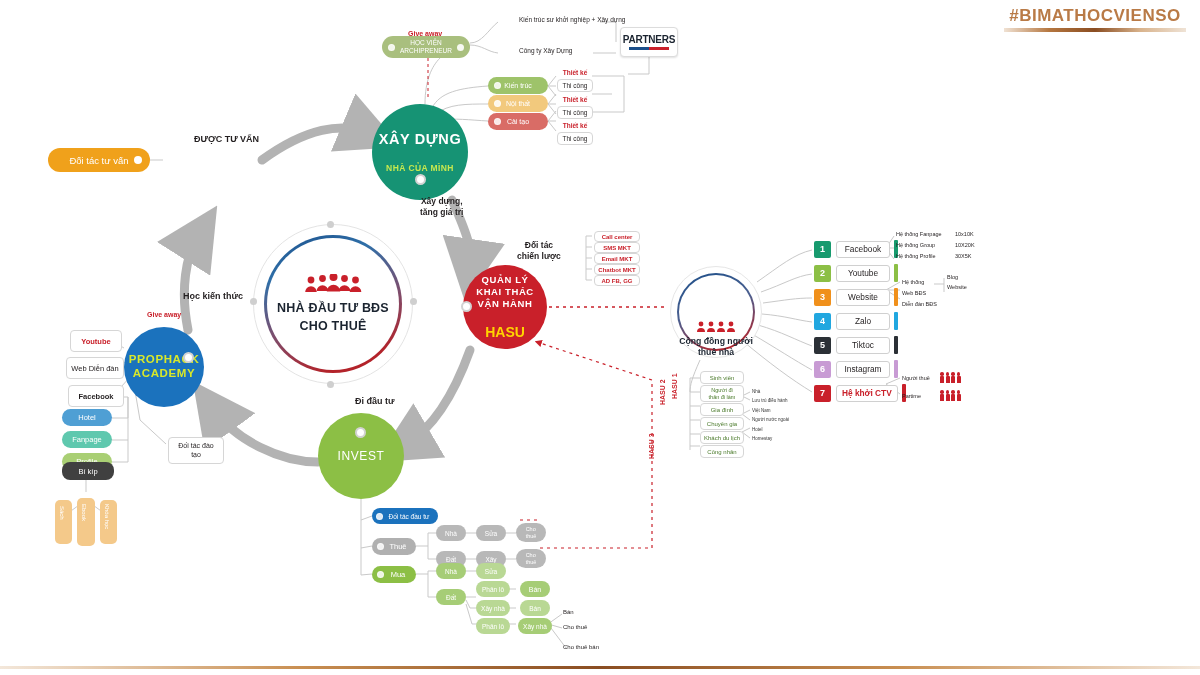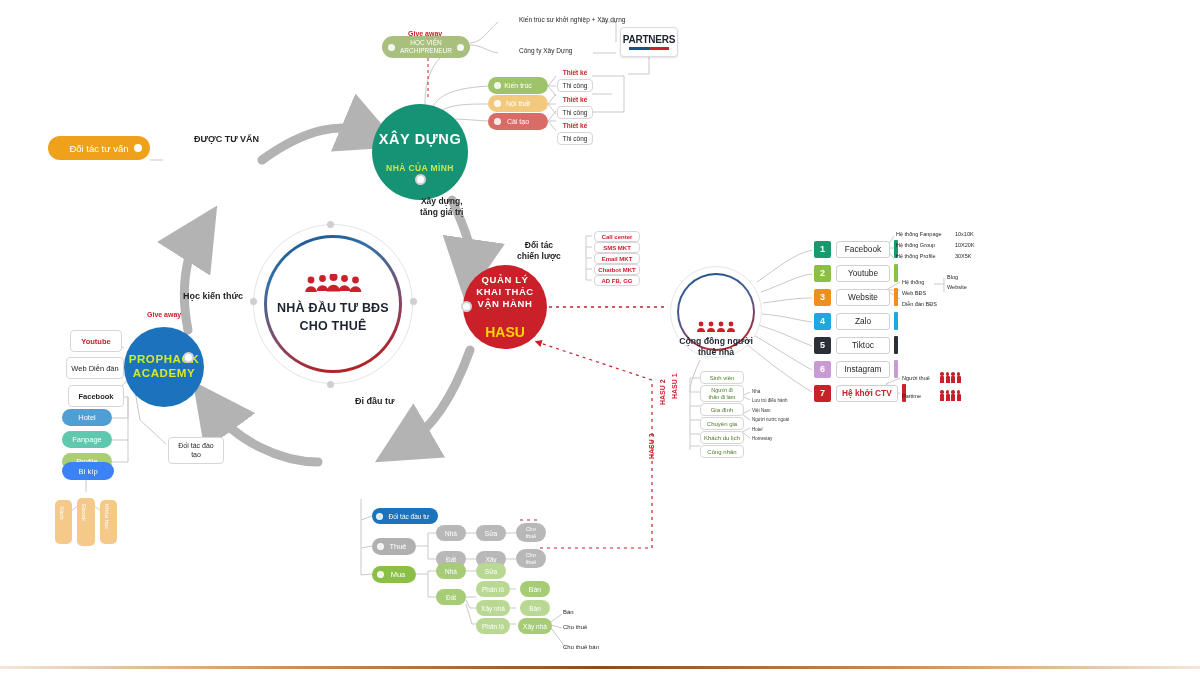--- a/index.html
+++ b/index.html
@@ -317,20 +317,24 @@
       <path d="M466,604 L472,624 L480,624"></path>
       <path d="M506,589 L516,589"></path>
       <path d="M506,608 L516,608"></path>
       <path d="M506,624 L516,624"></path>
       <path d="M548,624 L562,614"></path>
       <path d="M548,624 L562,628"></path>
       <path d="M548,624 L566,648"></path>
     </g>
   </svg>
 
+  <div class="brand">
+    <div class="brand-text">#BIMATHOCVIENSO</div>
+    <div class="brand-rule"></div>
+  </div>
   <div class="footer-rule"></div>
 
   <div class="hub">
     <div class="hub-ring"></div>
     <div class="hub-inner">
       <svg class="people-icon" width="60" height="22" viewBox="0 0 60 22">
         <g fill="#c9202a">
           <circle cx="8" cy="6" r="3.4"></circle>
             <path d="M2.2,18 a5.8,5.8 0 0 1 11.6,0 z"></path>
           <circle cx="19.5" cy="4.5" r="3.4"></circle>
@@ -347,21 +351,21 @@
       <div class="hub-title">CHO THUÊ</div>
     </div>
     <div class="hub-dot" style="left:73px; top:-4px;"></div>
     <div class="hub-dot" style="left:156px; top:73px;"></div>
     <div class="hub-dot" style="left:73px; top:156px;"></div>
     <div class="hub-dot" style="left:-4px; top:73px;"></div>
   </div>
 
   <div class="lbl b dark" style="left:174px; top:134px; font-size:9px;">ĐƯỢC TƯ VẤN</div>
 
-  <div class="pill" style="left:48px; top:136px; width:102px; height:24px; background:#f0a11b; font-size:9.5px; color:#fff;">
+  <div class="pill" style="left:48px; top:148px; width:102px; height:24px; background:#f0a11b; font-size:9.5px; color:#fff;">
     <span>Đối tác tư vấn</span>
     <span style="position:absolute; right:8px; width:8px; height:8px; border-radius:50%; background:#fff;"></span>
   </div>
 
   <div class="bignode" id="node-xaydung">
     <div class="t1">XÂY DỰNG</div>
     <div class="t2">NHÀ CỦA MÌNH</div>
     <div class="node-handle" style="left:43px; top:70px;"></div>
   </div>
   <div class="lbl b dark" style="left:400px; top:196px; font-size:8.5px; line-height:1.25; text-align:center;">
@@ -370,20 +374,24 @@
 
   <div class="bignode" id="node-hasu">
     <div class="t1">QUẢN LÝ<br>KHAI THÁC<br>VẬN HÀNH</div>
     <div class="t2">HASU</div>
     <div class="node-handle" style="left:-2px; top:36px;"></div>
   </div>
   <div class="lbl b dark" style="left:497px; top:240px; font-size:8.5px; line-height:1.25; text-align:center;">
     Đối tác<br>chiến lược
   </div>
 
+  <div class="bignode" id="node-invest">
+    <div class="t1">INVEST</div>
+    <div class="node-handle" style="left:37px; top:14px;"></div>
+  </div>
   <div class="lbl b dark" style="left:335px; top:396px; font-size:9px;">Đi đầu tư</div>
 
   <div class="bignode" id="node-prophack">
     <div class="t1">PROPHACK<br>ACADEMY</div>
     <div class="node-handle" style="left:59px; top:25px;"></div>
   </div>
   <div class="lbl b dark" style="left:163px; top:291px; font-size:9px;">Học kiến thức</div>
   <div class="lbl b red" style="left:147px; top:311px; font-size:7px;">Give away</div>
 
   <div class="box" style="left:70px; top:330px; width:52px; height:22px; font-size:7.5px; color:#c9202a; font-weight:bold;">
@@ -400,21 +408,21 @@
     <span>Hotel</span>
   </div>
   <div class="pill" style="left:62px; top:431px; width:50px; height:17px; background:#5fc8ae; font-size:7.5px;">
     <span>Fanpage</span>
   </div>
   <div class="pill" style="left:62px; top:453px; width:50px; height:17px; background:#a9cf74; font-size:7.5px;">
     <span>Profile</span>
   </div>
 
   <div class="pill" style="left:64px; top:434px; width:0; height:0; opacity:0;"></div>
-  <div class="pill" style="left:62px; top:462px; width:52px; height:18px; background:#3b82f6; font-size:7.5px; color:#fff;">
+  <div class="pill" style="left:62px; top:462px; width:52px; height:18px; background:#404040; font-size:7.5px; color:#fff;border-radius:8px;">
     <span>Bí kíp</span>
   </div>
 
   <div class="book" style="left:55px; top:500px; width:17px; height:44px;">
     <span style="position:absolute; left:4px; top:6px; writing-mode:vertical-rl; font-size:6px; color:#fff;">Sách</span>
   </div>
   <div class="book" style="left:77px; top:498px; width:18px; height:48px;">
     <span style="position:absolute; left:4px; top:6px; writing-mode:vertical-rl; font-size:6px; color:#fff;">Ebook</span>
   </div>
   <div class="book" style="left:100px; top:500px; width:17px; height:44px;">

